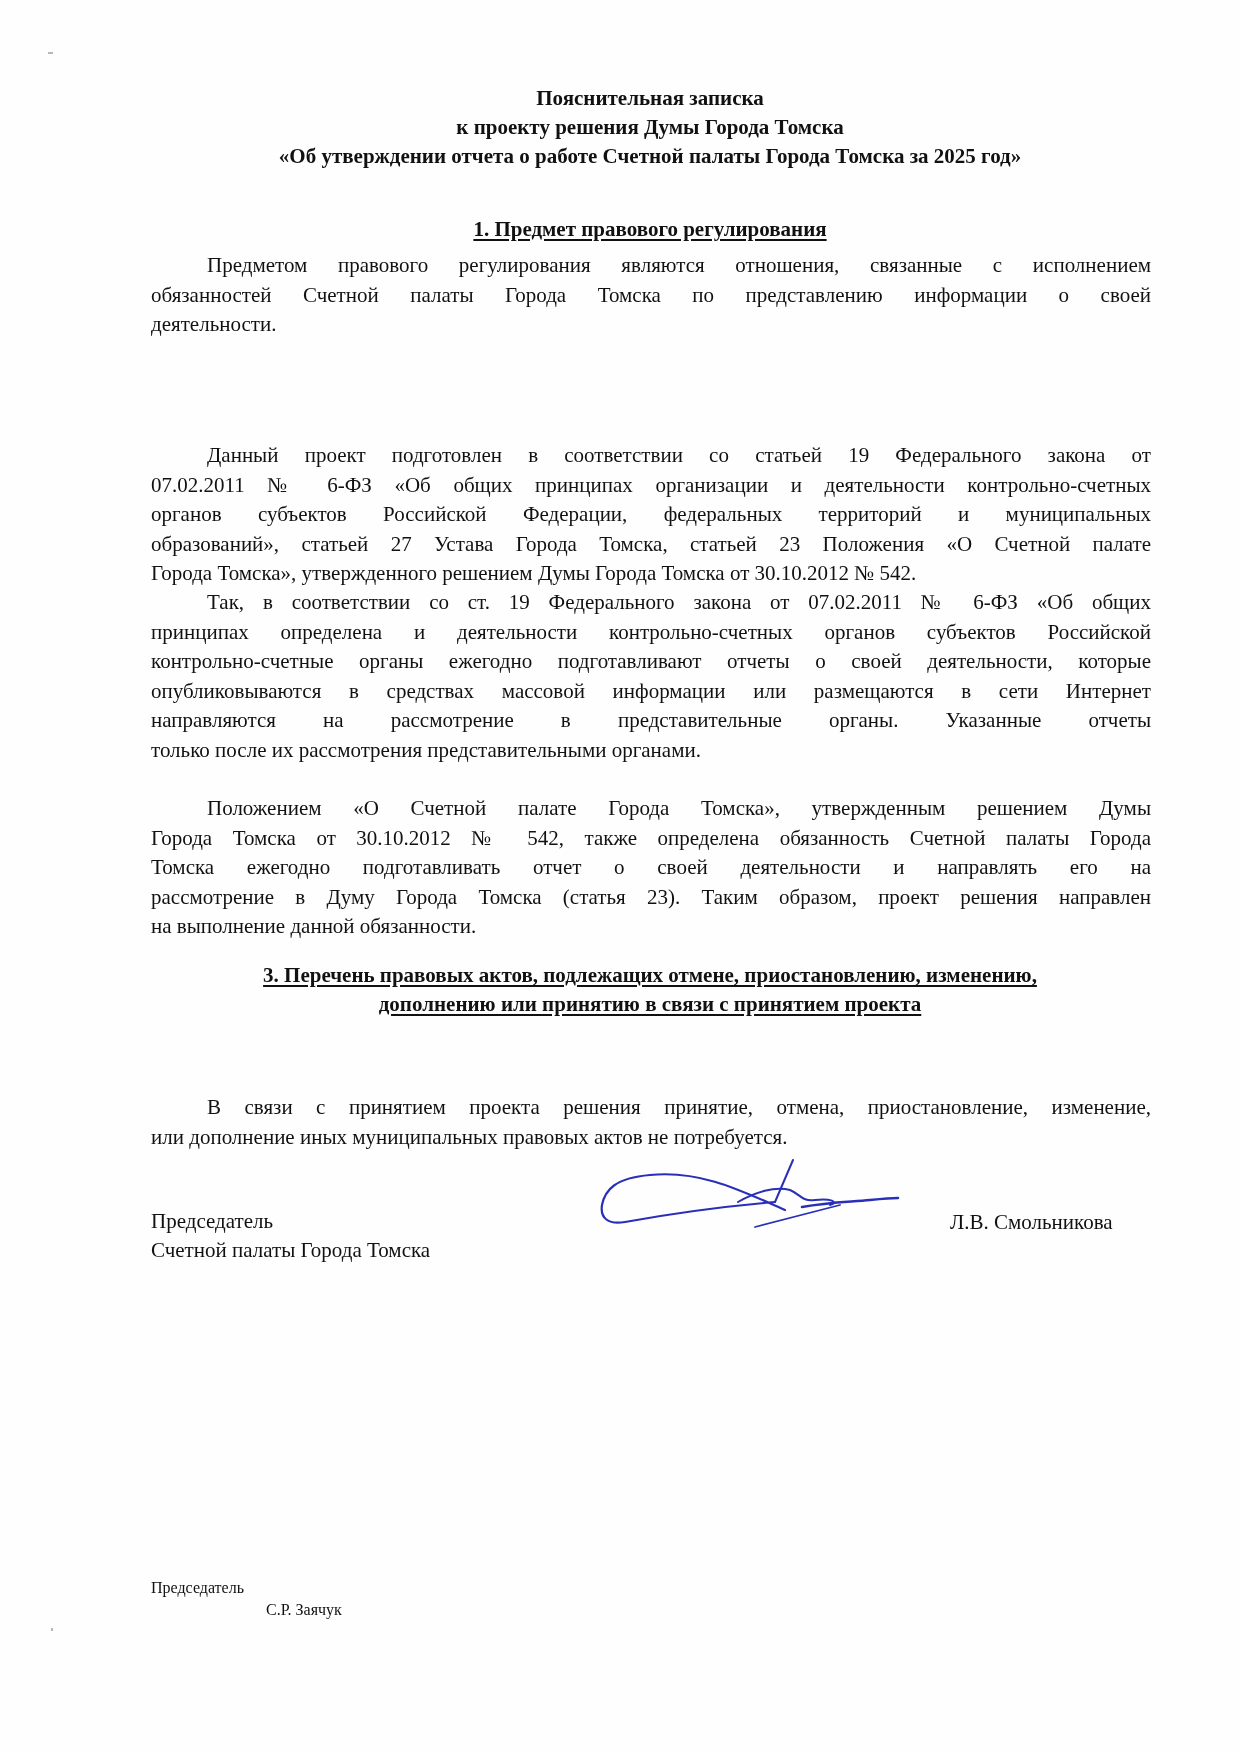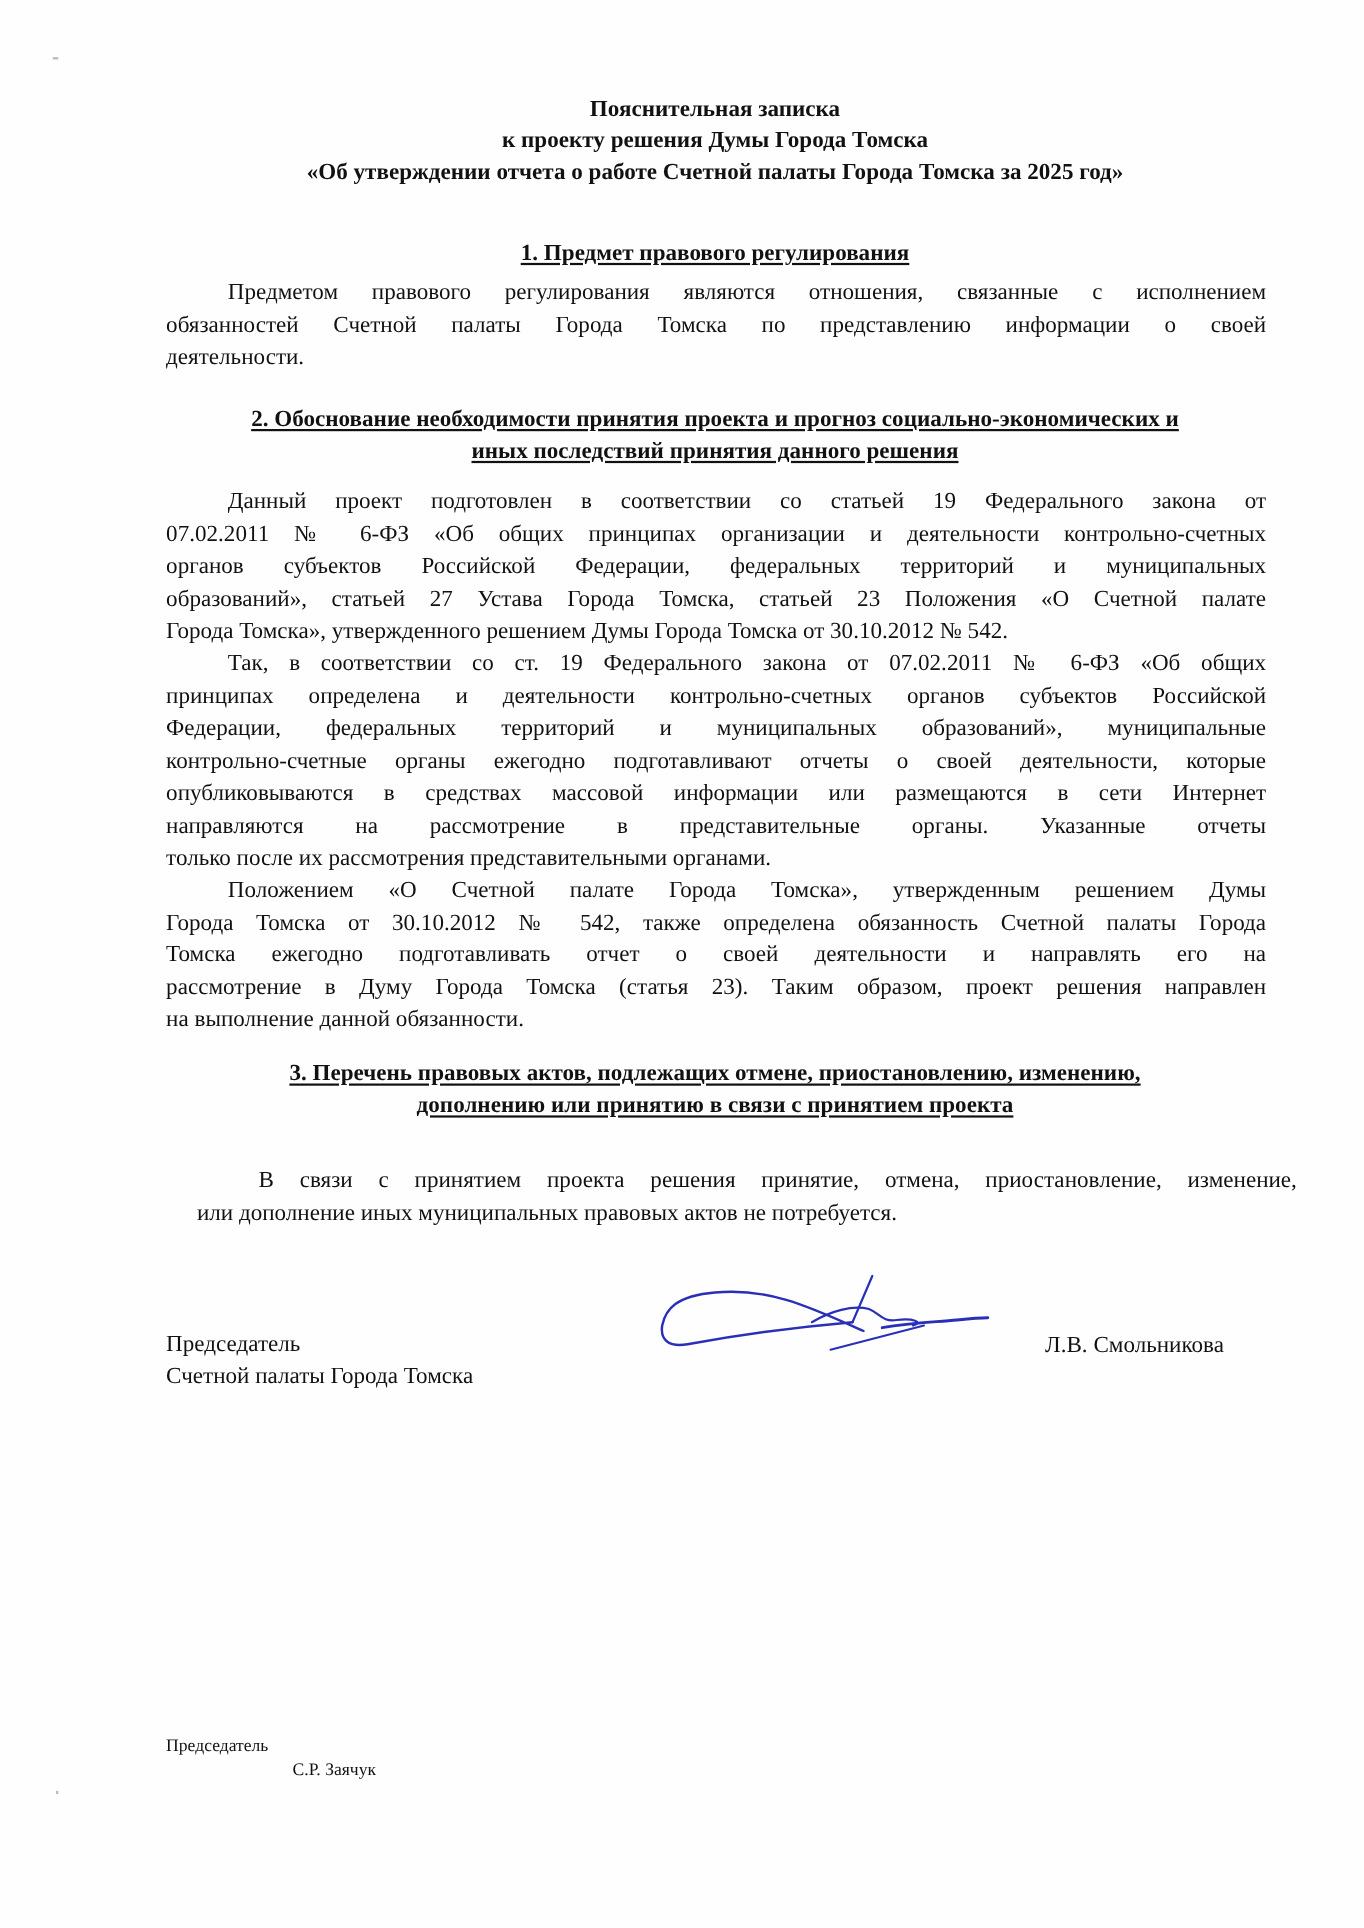--- a/index.html
+++ b/index.html
@@ -122,53 +122,48 @@
 
   <div class="section-head" style="top:215px;">
     <span>1. Предмет правового регулирования</span>
   </div>
   <div class="para" style="top:251px;">
     <span class="line indent">Предметом правового регулирования являются отношения, связанные с исполнением</span>
     <span class="line">обязанностей Счетной палаты Города Томска по представлению информации о своей</span>
     <span class="line last">деятельности.</span>
   </div>
 
-  <div class="section-head" style="top:366px;">
-    <div><span>2. Обоснование необходимости принятия проекта и прогноз социально-экономических и</span></div>
-    <div><span>иных последствий принятия данного решения</span></div>
-  </div>
   <div class="para" style="top:441px;">
     <span class="line indent">Данный проект подготовлен в соответствии со статьей 19 Федерального закона от</span>
     <span class="line">07.02.2011 № 6-ФЗ «Об общих принципах организации и деятельности контрольно-счетных</span>
     <span class="line">органов субъектов Российской Федерации, федеральных территорий и муниципальных</span>
     <span class="line">образований», статьей 27 Устава Города Томска, статьей 23 Положения «О Счетной палате</span>
     <span class="line last">Города Томска», утвержденного решением Думы Города Томска от 30.10.2012 № 542.</span>
   </div>
   <div class="para" style="top:588px;">
     <span class="line indent">Так, в соответствии со ст. 19 Федерального закона от 07.02.2011 № 6-ФЗ «Об общих</span>
     <span class="line">принципах определена и деятельности контрольно-счетных органов субъектов Российской</span>
-    <span class="line">Федерации, федеральных территорий и муниципальных образований», муниципальные</span>
     <span class="line">контрольно-счетные органы ежегодно подготавливают отчеты о своей деятельности, которые</span>
     <span class="line">опубликовываются в средствах массовой информации или размещаются в сети Интернет</span>
     <span class="line">направляются на рассмотрение в представительные органы. Указанные отчеты</span>
     <span class="line last">только после их рассмотрения представительными органами.</span>
   </div>
   <div class="para" style="top:794px;">
     <span class="line indent">Положением «О Счетной палате Города Томска», утвержденным решением Думы</span>
     <span class="line">Города Томска от 30.10.2012 № 542, также определена обязанность Счетной палаты Города</span>
     <span class="line">Томска ежегодно подготавливать отчет о своей деятельности и направлять его на</span>
     <span class="line">рассмотрение в Думу Города Томска (статья 23). Таким образом, проект решения направлен</span>
     <span class="line last">на выполнение данной обязанности.</span>
   </div>
 
   <div class="section-head" style="top:961px;">
     <div><span>3. Перечень правовых актов, подлежащих отмене, приостановлению, изменению,</span></div>
     <div><span>дополнению или принятию в связи с принятием проекта</span></div>
   </div>
-  <div class="para" style="top:1058px;margin-left:28px;">
+  <div class="para" style="top:1093px;">
     <span class="line indent">В связи с принятием проекта решения принятие, отмена, приостановление, изменение,</span>
     <span class="line last">или дополнение иных муниципальных правовых актов не потребуется.</span>
   </div>
 
   <div class="sig-left">
     <div>Председатель</div>
     <div>Счетной палаты Города Томска</div>
   </div>
 
   <svg class="signature" viewBox="0 0 310 80">

